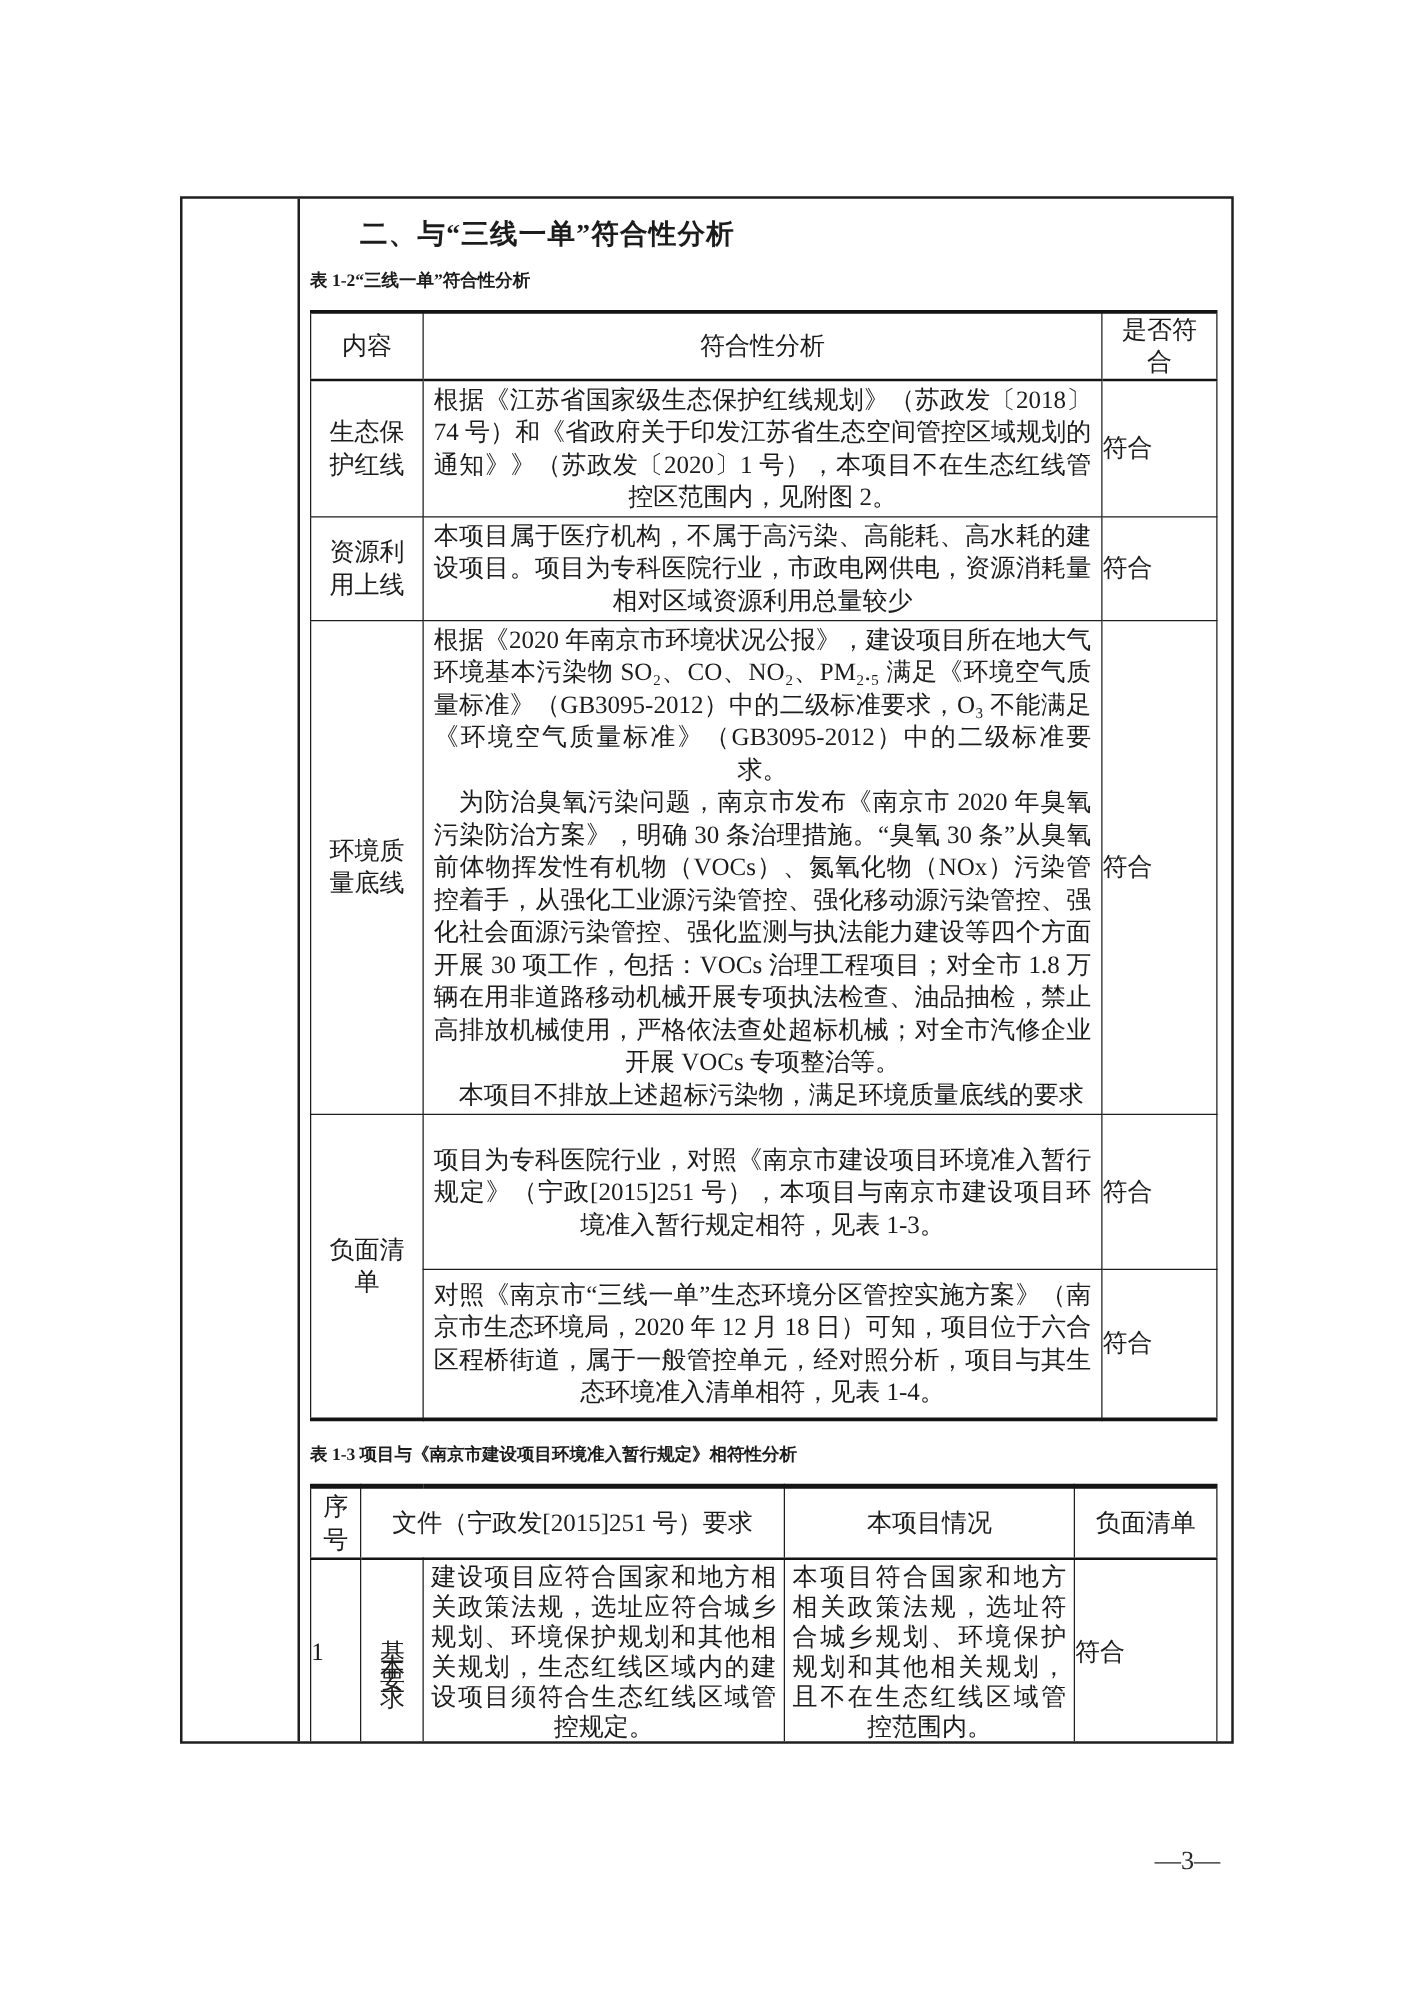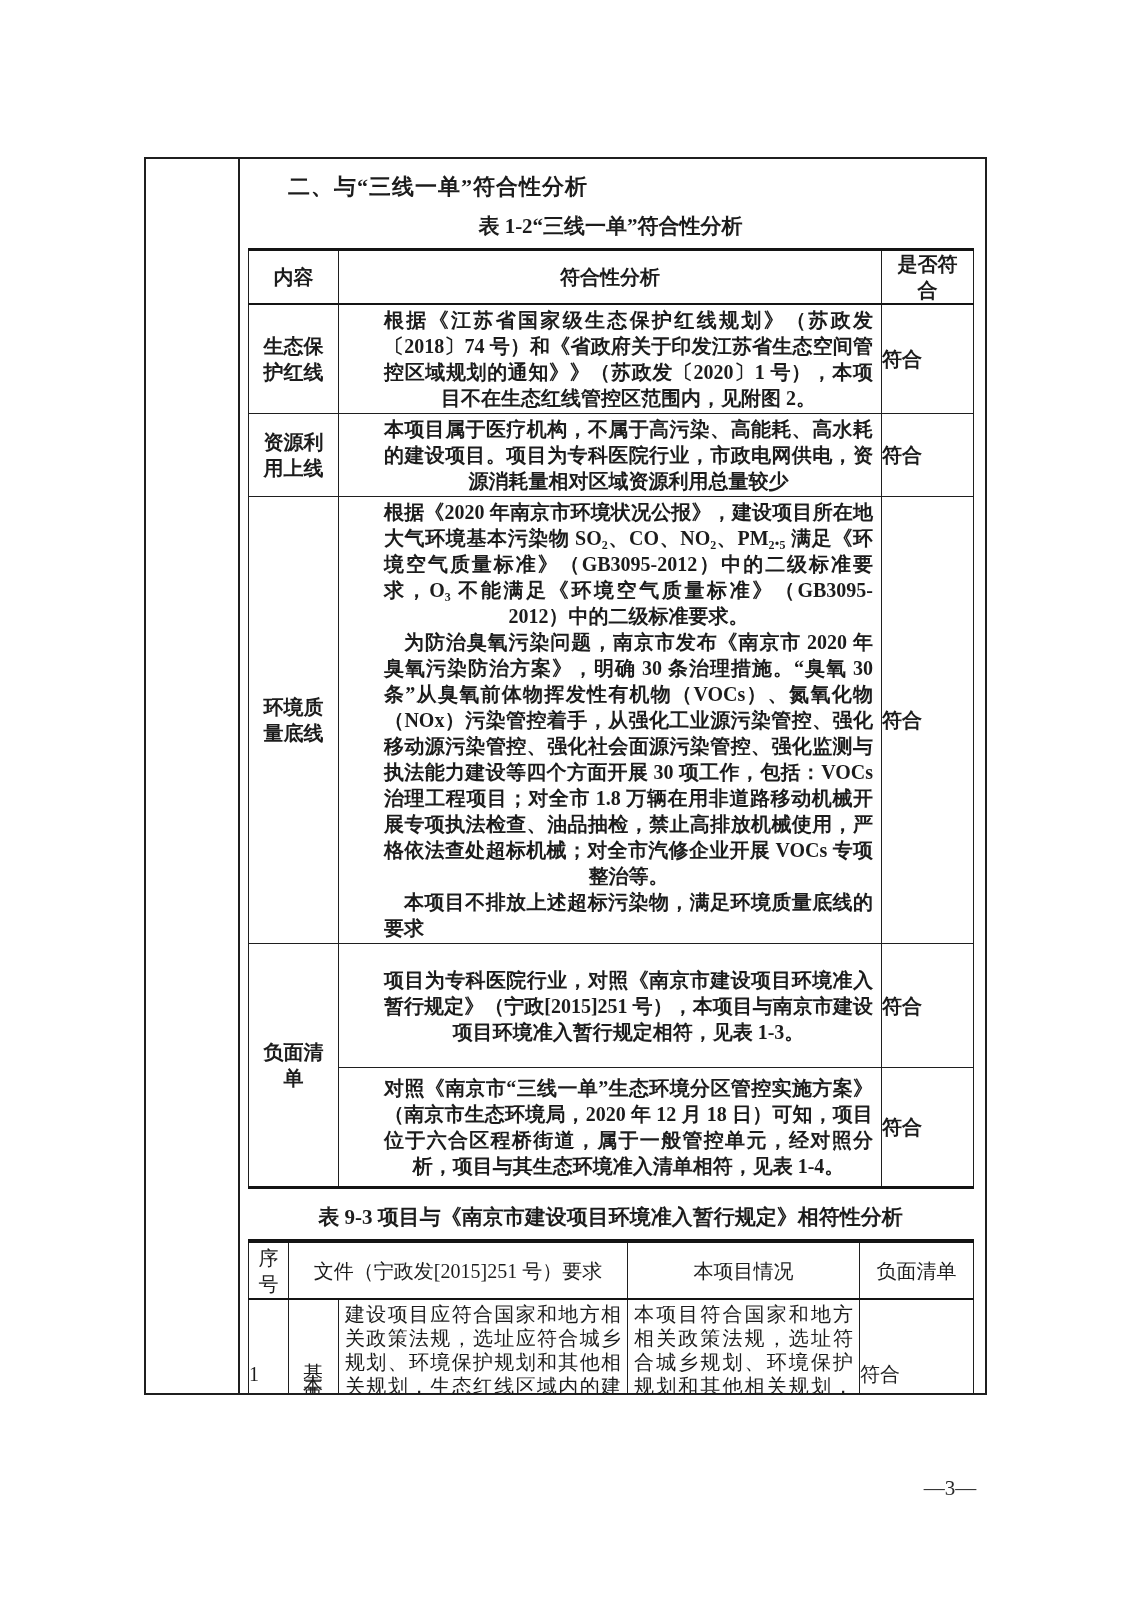--- a/index.html
+++ b/index.html
@@ -38,43 +38,43 @@
     letter-spacing: 1px;
   }
   .intro {
     margin: 14px 0 0 43px;
     font-size: 21px;
     line-height: 28px;
   }
   .tbl-caption {
     width: 725px;
     margin: 10px 0 8px 8px;
-    text-align: center;
-    font-size: 21px;
+    text-align: left;
+    font-size: 14px;
     line-height: 28px;
     font-weight: bold;
   }
   table {
     table-layout: fixed;
     border-collapse: collapse;
     width: 725px;
     margin-left: 8px;
   }
   td {
     border: 1px solid #1f1f1f;
     font-size: 20px;
     line-height: 26px;
     vertical-align: middle;
   }
-  .t12 { border-top: 3px solid #141414; border-bottom: 3px solid #141414; font-weight: bold; }
+  .t12 { border-top: 3px solid #141414; border-bottom: 3px solid #141414; }
   .t13 { border-top: 4px solid #141414; border-bottom: 5px solid #7f1d1d; }
   tr.hdr td { border-bottom: 2px solid #141414; text-align: center; padding: 0 8px; }
   td.lbl { text-align: center; padding: 0 6px; }
   td.ana { padding: 2px 8px; }
-  td.ana p { text-align: justify; text-align-last: center; margin-left: 37px; }
+  td.ana p { text-align: justify; text-align-last: center; }
   td.ana p.p-indent { text-indent: 1em; }
   td.ana p.last-left { text-align-last: left; }
   td.res { text-align: left; }
   .t13 td.body-txt { padding: 2px 6px; line-height: 24px; }
   .t13 td.body-txt p { text-align: justify; text-align-last: center; }
   td.vlabel { text-align: center; }
   td.vlabel span {
     writing-mode: vertical-rl;
     text-orientation: upright;
     letter-spacing: 12px;
@@ -145,21 +145,21 @@
       </tr>
       <tr style="height:120px">
         <td class="ana">
           <p>对照《南京市“三线一单”生态环境分区管控实施方案》（南京市生态环境局，2020 年 12 月 18 日）可知，项目位于六合区程桥街道，属于一般管控单元，经对照分析，项目与其生态环境准入清单相符，见表 1-4。</p>
         </td>
         <td class="res">符合</td>
       </tr>
     </tbody>
       </table>
 
-    <div class="tbl-caption" style="margin-top:14px">表 9-3 项目与《南京市建设项目环境准入暂行规定》相符性分析</div>
+    <div class="tbl-caption" style="margin-top:14px">表 1-3 项目与《南京市建设项目环境准入暂行规定》相符性分析</div>
 
     <table class="t13">
       <colgroup>
           <col style="width:40px">
           <col style="width:50px">
           <col style="width:289px">
           <col style="width:232px">
           <col style="width:114px">
         </colgroup>
       <tbody>

